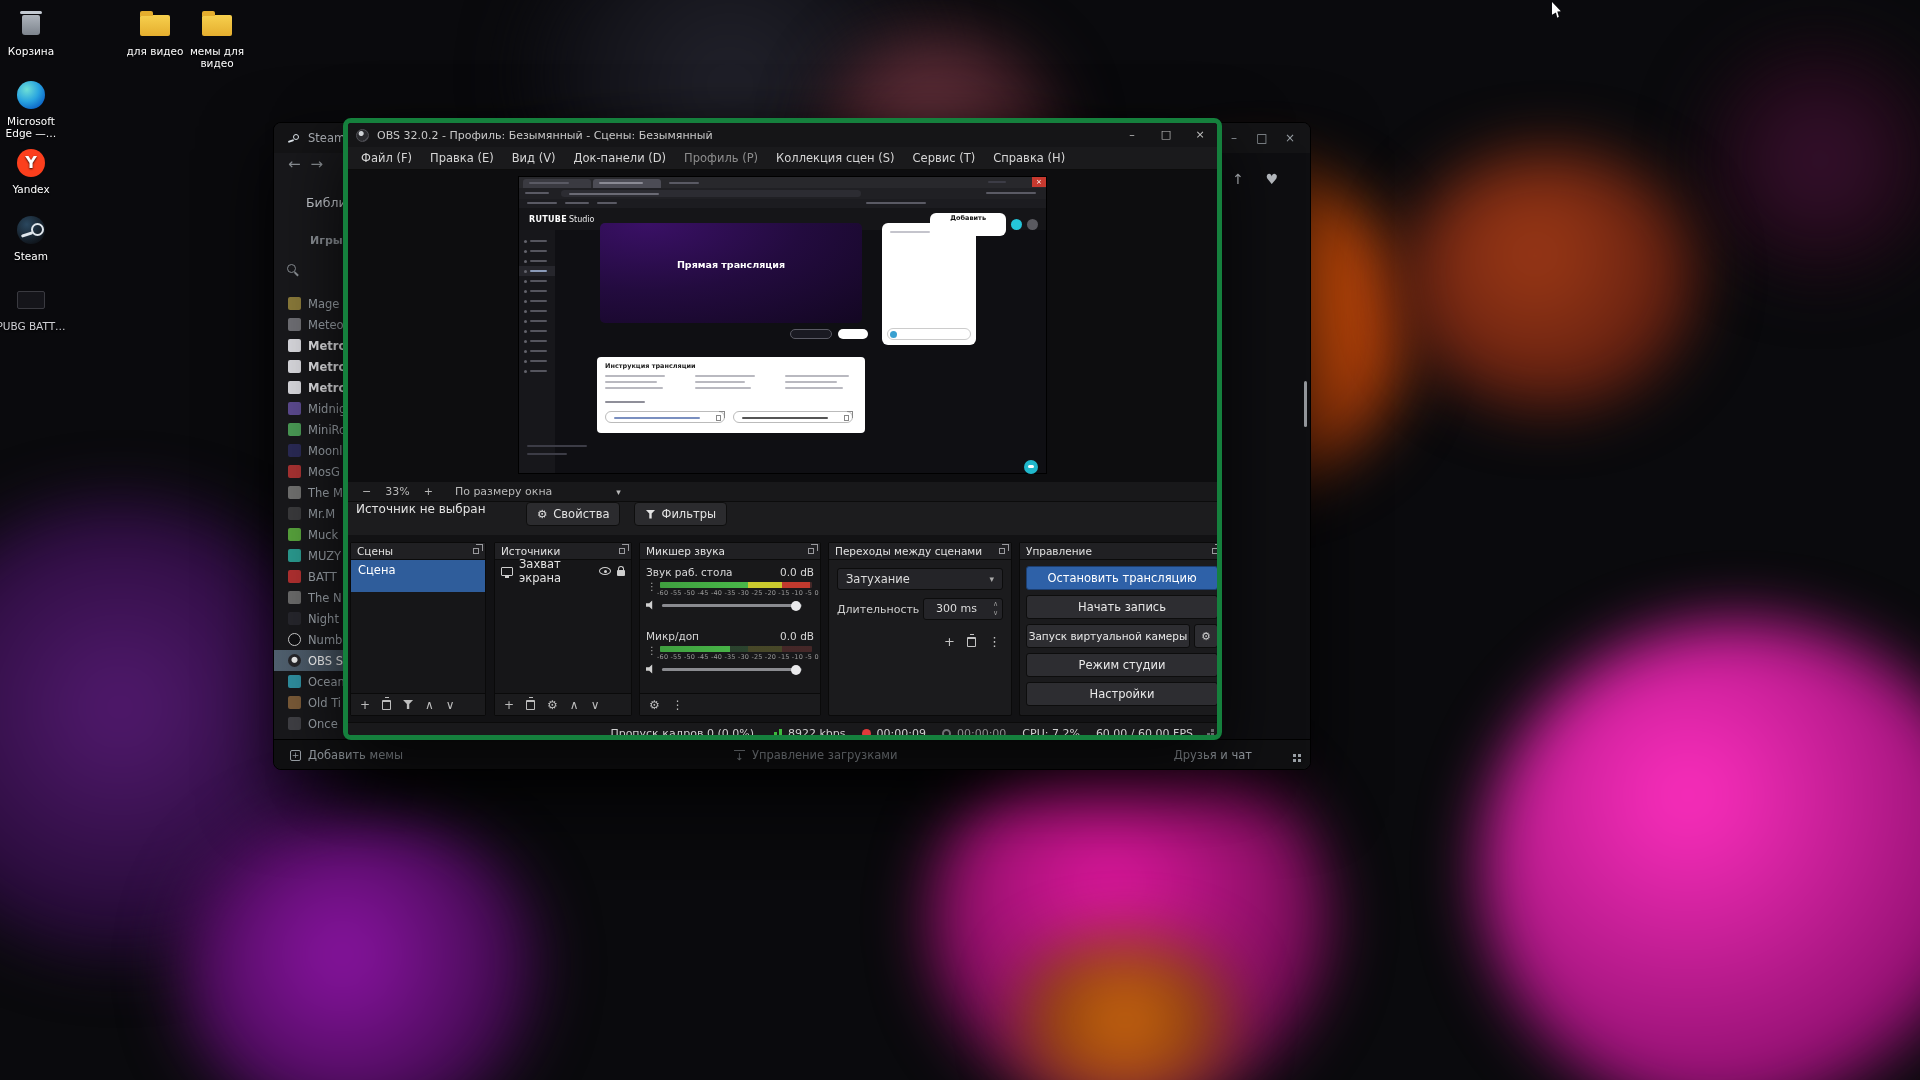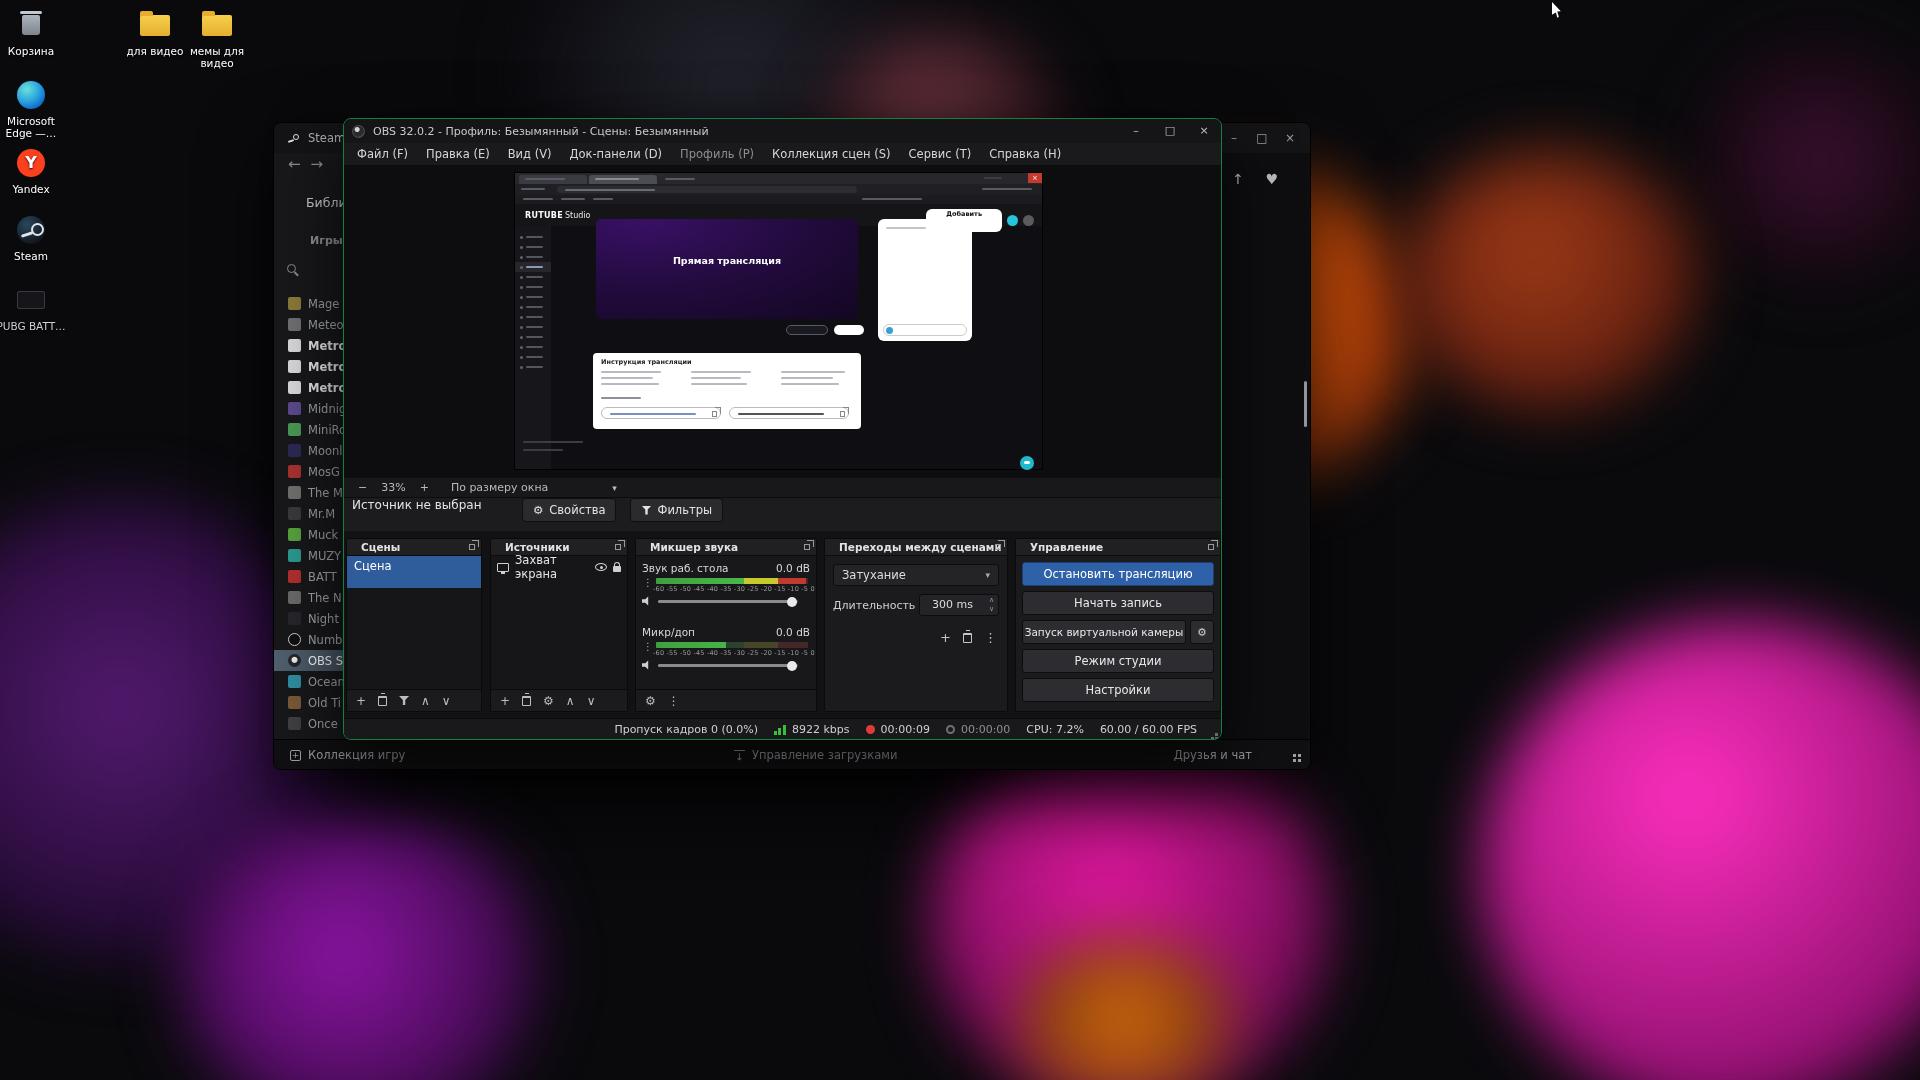--- a/index.html
+++ b/index.html
@@ -68,21 +68,21 @@
   .st-page{position:absolute;left:200px;top:30px;right:0;bottom:30px;background:#0e0e11}
   .st-act{position:absolute;top:48px;font-size:14px;color:#b9bdc2}
   .st-scroll{position:absolute;right:3px;top:258px;width:3px;height:46px;background:#93969b;border-radius:2px}
   .st-footer{position:absolute;left:0;right:0;bottom:0;height:30px;background:#101012;border-top:1px solid #000;border-radius:0 0 8px 8px}
   .sf-item{position:absolute;top:0;height:30px;display:flex;align-items:center;gap:7px;font-size:11.5px;color:#9aa0a6}
   .ic-plusbox{width:11px;height:11px;border:1px solid #9aa0a6;border-radius:2px;font-size:9px;line-height:9px;text-align:center;color:#9aa0a6}
   .ic-down{width:11px;height:11px;position:relative;color:#9aa0a6;font-size:10px;line-height:9px;text-align:center;border-bottom:1.5px solid #9aa0a6}
   .ic-grid{width:3px;height:3px;background:#9aa0a6;box-shadow:5px 0 0 #9aa0a6,0 5px 0 #9aa0a6,5px 5px 0 #9aa0a6}
 
   
-  #obs{left:343px;top:118px;width:879px;height:622px;background:#121214;border:1px solid #15803d;overflow:hidden;z-index:5}
+  #obs{left:343px;top:118px;width:879px;height:622px;background:#121214;border:5px solid #15803d;overflow:hidden;z-index:5}
   .o-titlebar{position:absolute;left:0;top:0;right:0;height:24px;background:#151517;display:flex;align-items:center}
   .o-logo{width:13px;height:13px;border-radius:50%;margin-left:8px;background:radial-gradient(circle at 38% 32%,#cfd2d6 0 2px,#2a2a2e 3px 70%,#45454b 72%);border:1px solid #505056}
   .o-title{margin-left:8px;font-size:11px;color:#c9c9c9}
   .o-caption{position:absolute;right:0;top:0;height:24px;display:flex}
   .o-caption span{width:34px;text-align:center;line-height:24px;color:#c0c0c0;font-size:11px}
   .o-menubar{position:absolute;left:0;top:24px;right:0;height:23px;background:#1a1a1c;border-bottom:1px solid #0c0c0c;display:flex;align-items:center;padding-left:4px}
   .o-menubar span{padding:0 9px;font-size:11.5px;color:#d6d6d6}
   .o-menubar span.dim{color:#8d8d8d}
   .o-preview{position:absolute;left:0;top:47px;width:100%;height:312px;background:#0d0d0f}
 
@@ -131,21 +131,21 @@
   .o-zoombar{position:absolute;left:0;top:359px;right:0;height:19px;background:#18181a;display:flex;align-items:center;font-size:11px;color:#b9b9b9}
   .o-zoombar .zi{margin-left:14px}
   .o-srcbar{position:absolute;left:0;top:378px;right:0;height:34px;background:#1c1c1e;border-top:1px solid #0c0c0c;display:flex;}
   .src-status{margin-left:8px;font-size:12px;color:#e2e2e2}
   .btn{height:24px;background:#2b2b2e;border:1px solid #0e0e0e;border-radius:4px;display:flex;align-items:center;gap:6px;
     padding:0 10px;font-size:11.5px;color:#e3e3e3}
   .src-btns{position:absolute;left:178px;display:flex;gap:14px}
 
   .dock{position:absolute;top:419px;height:174px;background:#1b1b1d;border:1px solid #0a0a0a;border-radius:2px}
   .dock-h{position:absolute;left:0;top:0;right:0;height:17px;display:flex;align-items:center;background:#202023;border-bottom:1px solid #0b0b0b}
-  .dock-h .t{margin-left:14px;font-size:10.5px;font-weight:bold;color:#e2e2e2}
+  .dock-h .t{margin-left:6px;font-size:10.5px;font-weight:normal;color:#e2e2e2}
   .ic-pop{position:absolute;right:6px;top:5px;width:6px;height:6px;border:1px solid #9a9a9e}
   .ic-pop::before{content:"";position:absolute;left:2px;bottom:2px;width:6px;height:6px;border:1px solid #9a9a9e;border-left:none;border-bottom:none}
   .dock-c{position:absolute;left:0;top:17px;right:0;bottom:22px;background:#161618}
   .dock-t{position:absolute;left:0;right:0;bottom:0;height:22px;background:#1b1b1d;border-top:1px solid #0a0a0a;
     display:flex;align-items:center;gap:12px;padding-left:9px;color:#bdbdbd;font-size:12px}
   .scene-item{height:32px;line-height:21px;padding-left:7px;font-size:11.5px;color:#ddd}
   .scene-item.sel{background:#2f5d9b;color:#fff}
   .src-item{height:22px;display:flex;align-items:center;gap:6px;padding:0 6px;font-size:11.5px;color:#e4e4e4}
   .src-item .grow{flex:1}
   .ic-display{width:12px;height:9px;border:1.5px solid #cfcfcf;border-radius:1px;position:relative}
@@ -376,21 +376,21 @@
       </div>
   </div>
 
   <span class="st-act" style="right:66px">↑</span>
   <span class="st-act" style="right:32px">♥</span>
   <div class="st-scroll"></div>
 
   <div class="st-footer">
     <div class="sf-item" style="left:16px">
       <span class="ic-plusbox">+</span>
-      <span>Коллекция игру</span>
+      <span>Добавить мемы</span>
     </div>
     <div class="sf-item" style="left:460px">
       <span class="ic-down" style="transform:rotate(180deg)">↑</span>
       <span>Управление загрузками</span>
     </div>
     <div class="sf-item" style="right:58px">
       <span>Друзья и чат</span>
     </div>
     <div class="sf-item" style="right:14px">
       <span class="ic-grid"></span>

